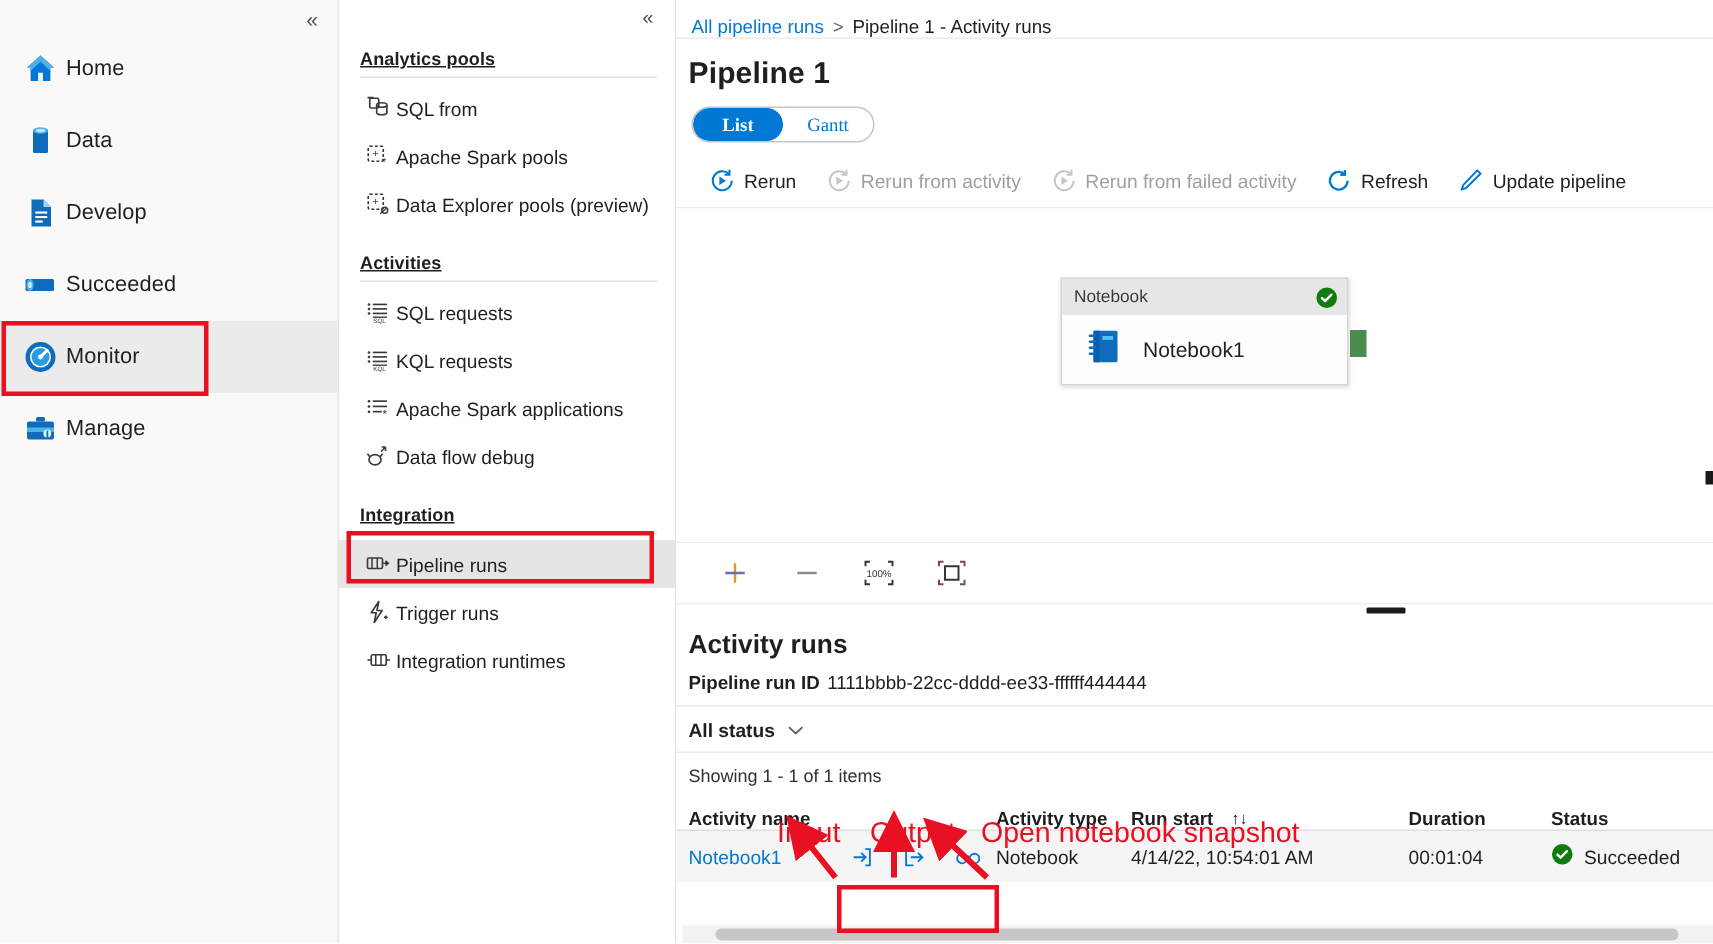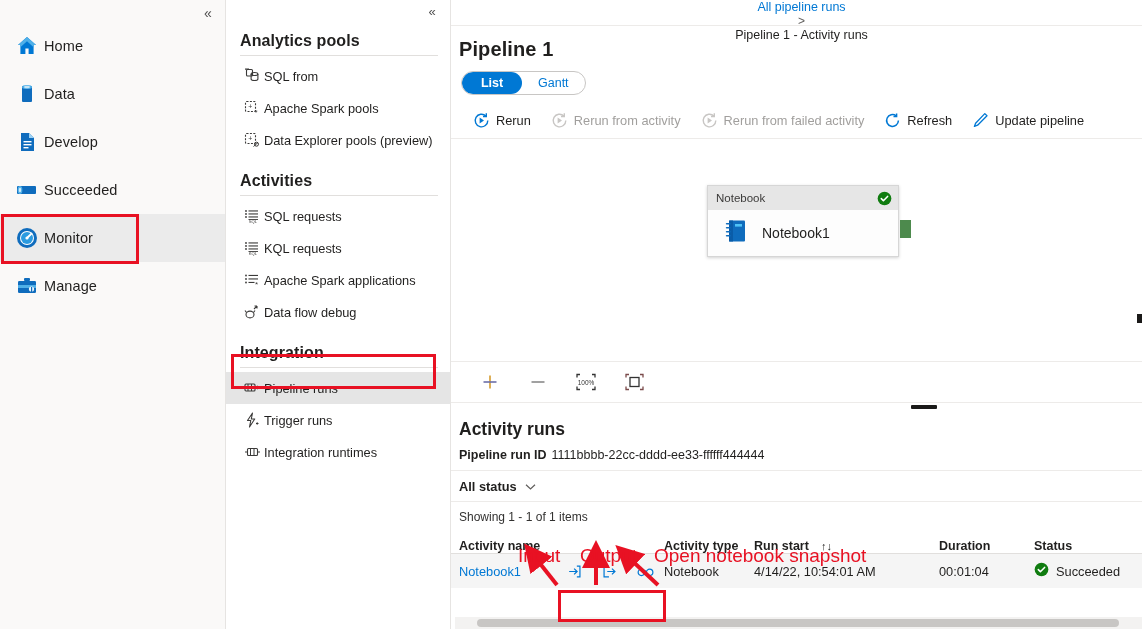--- a/index.html
+++ b/index.html
@@ -41,56 +41,56 @@
     border-right: 1px solid #e6e4e2;
     position: relative; flex: 0 0 225px;
   }
   .sec-collapse {
     position: absolute; top: 2px; right: 8px;
     width: 20px; height: 20px; text-align: center; line-height: 20px;
     color: #505050; font-size: 13px; cursor: pointer;
   }
   .sec-group { margin-top: 0; }
   .sec-title {
-    font-size: 16px; font-weight: bold; color: #201f1e;
-    padding: 0 0 5px 14px; letter-spacing: .1px;
+    font-size: 12px; font-weight: bold; color: #201f1e;
+    padding: 0 0 5px 14px; letter-spacing: .1px; text-decoration: underline;
   }
   .sec-rule { height: 1px; background: #e1dfdd; margin: 0 12px 4px 14px; }
   .sec-item {
     height: 32px; display: flex; align-items: center;
     padding-left: 14px; cursor: pointer; font-size: 12.8px; color: #201f1e;
     position: relative;
   }
   .sec-item.selected { background: #e5e5e5; }
   .sec-item .sec-ico {
     width: 24px; flex: 0 0 24px; display: flex; align-items: center; justify-content: center;
     color: #3b3a39;
   }
   .sec-item .sec-label { white-space: nowrap; }
 
   
   .main { flex: 1 1 auto; height: 629px; position: relative; background: #fff; overflow: hidden; }
 
   .breadcrumb {
-    height: 26px; display: flex; align-items: center;
-    padding-left: 10px; font-size: 12.5px; border-bottom: 1px solid #edebe9; flex-direction: column;
+    height: 26px; display: flex; align-items: flex-end;
+    padding-left: 10px; font-size: 12.5px; border-bottom: 1px solid #edebe9;
   }
   .bc-link { color: #0078d4; cursor: pointer; }
   .bc-sep { color: #605e5c; margin: 0 6px; font-size: 12px; }
   .bc-current { color: #201f1e; }
 
   .page-title {
     font-size: 20px; font-weight: bold; color: #201f1e;
     padding: 12px 0 0 8px; letter-spacing: .1px;
   }
 
   .pivot-wrap { padding: 10px 0 0 10px; }
   .pivot {
     display: inline-flex; border: 1px solid #c8c6c4; border-radius: 14px;
-    height: 24px; overflow: hidden; background: #fff;
+    height: 24px; overflow: hidden; background: #fff; font-family: Liberation Serif, serif;
   }
   .pivot-btn {
     min-width: 60px; padding: 0 16px; height: 22px; line-height: 22px;
     font-size: 12.5px; text-align: center; cursor: pointer;
     color: #0078d4; border-radius: 13px; background: transparent;
   }
   .pivot-btn.on { background: #0078d4; color: #fff; font-weight: bold; }
 
   .cmdbar {
     height: 36px; display: flex; align-items: center;

